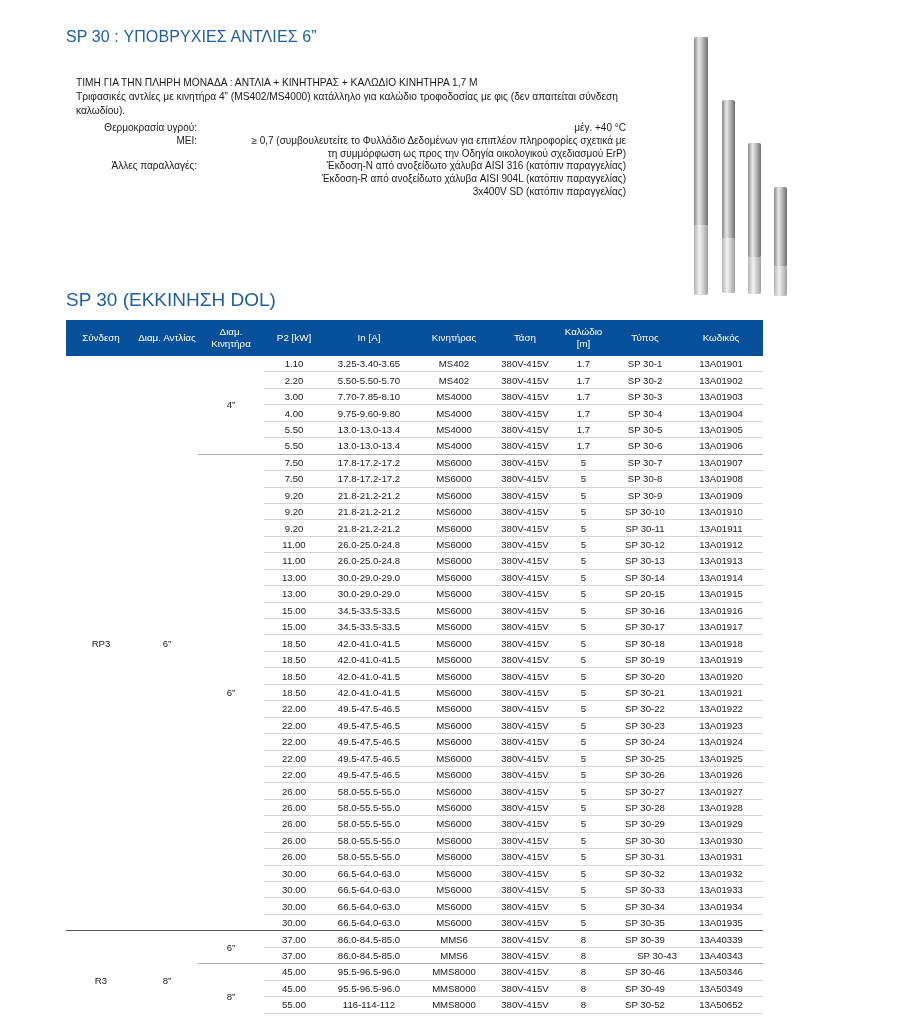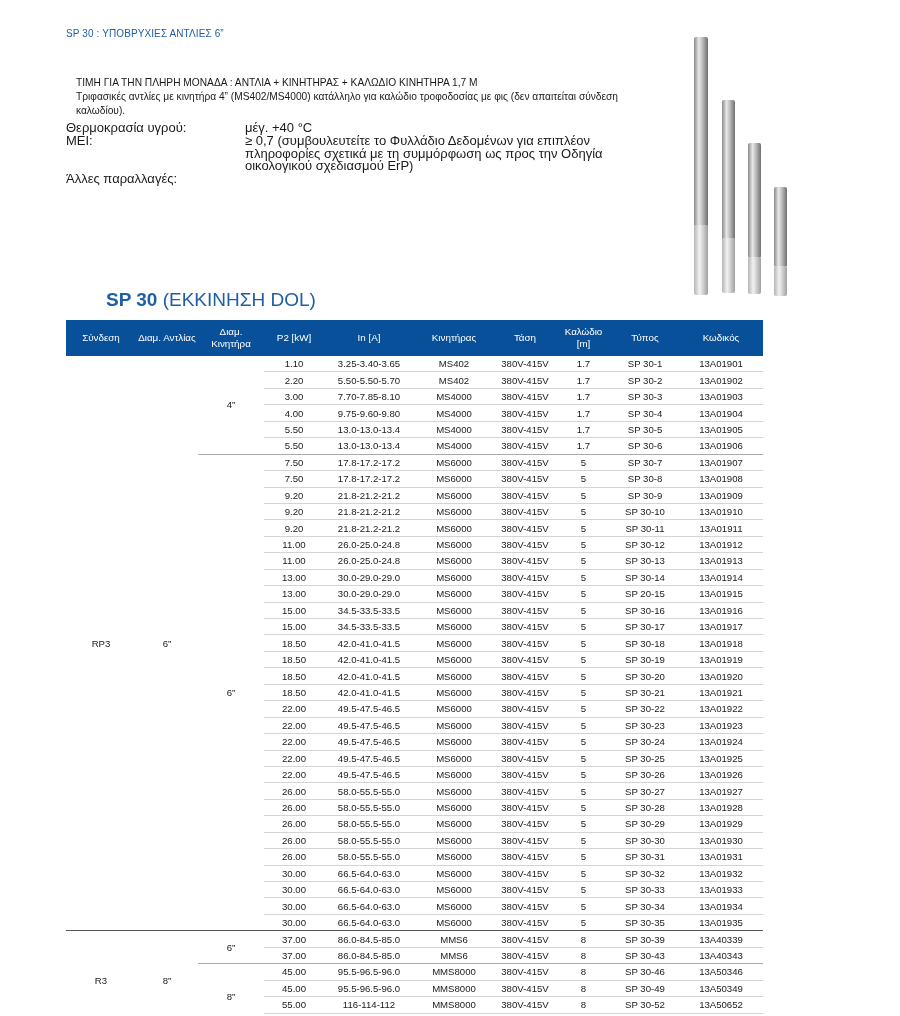--- a/index.html
+++ b/index.html
@@ -2,41 +2,41 @@
 <html><head>
   <meta charset="utf-8">
   <style>
     html, body { margin: 0; padding: 0; background: #ffffff; }
     body {
       width: 900px; height: 1016px; position: relative; overflow: hidden;
       font-family: "Liberation Sans", "DejaVu Sans", sans-serif; color: #1a1a1a;
     }
     .page-title {
       position: absolute; left: 66px; top: 28px;
-      font-size: 10px; color: #1f5fa6; letter-spacing: 0.1px;
+      font-size: 16px; color: #1f5fa6; letter-spacing: 0.1px;
     }
     .intro {
       position: absolute; left: 76px; top: 76px; width: 560px;
       font-size: 10.2px; line-height: 14px; color: #1a1a1a;
     }
     .specs {
       position: absolute; left: 66px; top: 122px; width: 560px;
-      font-size: 13px; line-height: 12.8px;
+      font-size: 10px; line-height: 12.8px; text-align: right;
     }
     .spec-row { display: flex; }
     .spec-label { width: 131px; flex: none; }
     .spec-value { flex: 1; margin-left: 48px; }
     .product-image {
       position: absolute; left: 690px; top: 35px; width: 100px; height: 265px;
     }
     .section-title {
       position: absolute; left: 66px; top: 289px;
       font-size: 19px; color: #1f5fa6;
     }
-    .section-title b { font-weight: bold; margin-left: 40px; }
+    .section-title b { font-weight: normal; }
     .section-title span.light { font-weight: normal; text-align: right; }
 
     table.pump-table {
       position: absolute; left: 66px; top: 320px; width: 697px;
       border-collapse: collapse; font-size: 9.6px; table-layout: fixed;
     }
     .pump-table thead th {
       background: #08509a; color: #ffffff; font-weight: normal;
       height: 36px; padding: 0 2px; line-height: 12px; text-align: center;
       font-size: 9.8px;
@@ -68,20 +68,25 @@
       </div>
     </div>
     <div class="spec-row">
       <div class="spec-label">MEI:</div>
       <div class="spec-value">
         <div>≥ 0,7 (συμβουλευτείτε το Φυλλάδιο Δεδομένων για επιπλέον πληροφορίες σχετικά με τη συμμόρφωση ως προς την Οδηγία οικολογικού σχεδιασμού ErP)</div>
       </div>
     </div>
     <div class="spec-row">
       <div class="spec-label">Άλλες παραλλαγές:</div>
+      <div class="spec-value">
+        <div>Έκδοση-N από ανοξείδωτο χάλυβα AISI 316 (κατόπιν παραγγελίας)</div>
+        <div>Έκδοση-R από ανοξείδωτο χάλυβα AISI 904L (κατόπιν παραγγελίας)</div>
+        <div>3x400V SD (κατόπιν παραγγελίας)</div>
+      </div>
     </div>
   </div>
 
 <svg class="product-image" viewBox="0 0 100 265">
   <defs>
     <linearGradient id="steel" x1="0" x2="1" y1="0" y2="0">
       <stop offset="0" stop-color="#8a8a8a"></stop>
       <stop offset="0.35" stop-color="#e8e8e8"></stop>
       <stop offset="0.6" stop-color="#bdbdbd"></stop>
       <stop offset="1" stop-color="#6f6f6f"></stop>
@@ -472,21 +477,21 @@
         <td>8</td>
         <td>SP 30-39</td>
         <td>13A40339</td>
       </tr>
       <tr>
         <td style="border-bottom: 1.5px solid rgb(170, 170, 170);">37.00</td>
         <td style="border-bottom: 1.5px solid rgb(170, 170, 170);">86.0-84.5-85.0</td>
         <td style="border-bottom: 1.5px solid rgb(170, 170, 170);">MMS6</td>
         <td style="border-bottom: 1.5px solid rgb(170, 170, 170);">380V-415V</td>
         <td style="border-bottom: 1.5px solid rgb(170, 170, 170);">8</td>
-        <td style="border-bottom: 1.5px solid rgb(170, 170, 170);">SP 30-43</td>
+        <td style="border-bottom: 1.5px solid rgb(170, 170, 170); text-align: right;">SP 30-43</td>
         <td style="border-bottom: 1.5px solid rgb(170, 170, 170);">13A40343</td>
       </tr>
       <tr>
         <td class="grp" rowspan="4" style="border-bottom: 2px solid rgb(68, 68, 68);">8”</td>
         <td>45.00</td>
         <td>95.5-96.5-96.0</td>
         <td>MMS8000</td>
         <td>380V-415V</td>
         <td>8</td>
         <td>SP 30-46</td>

